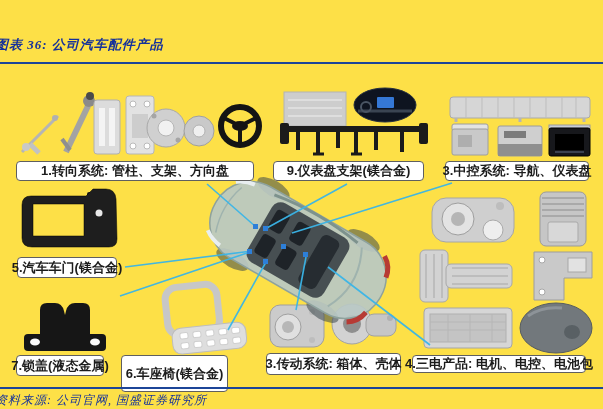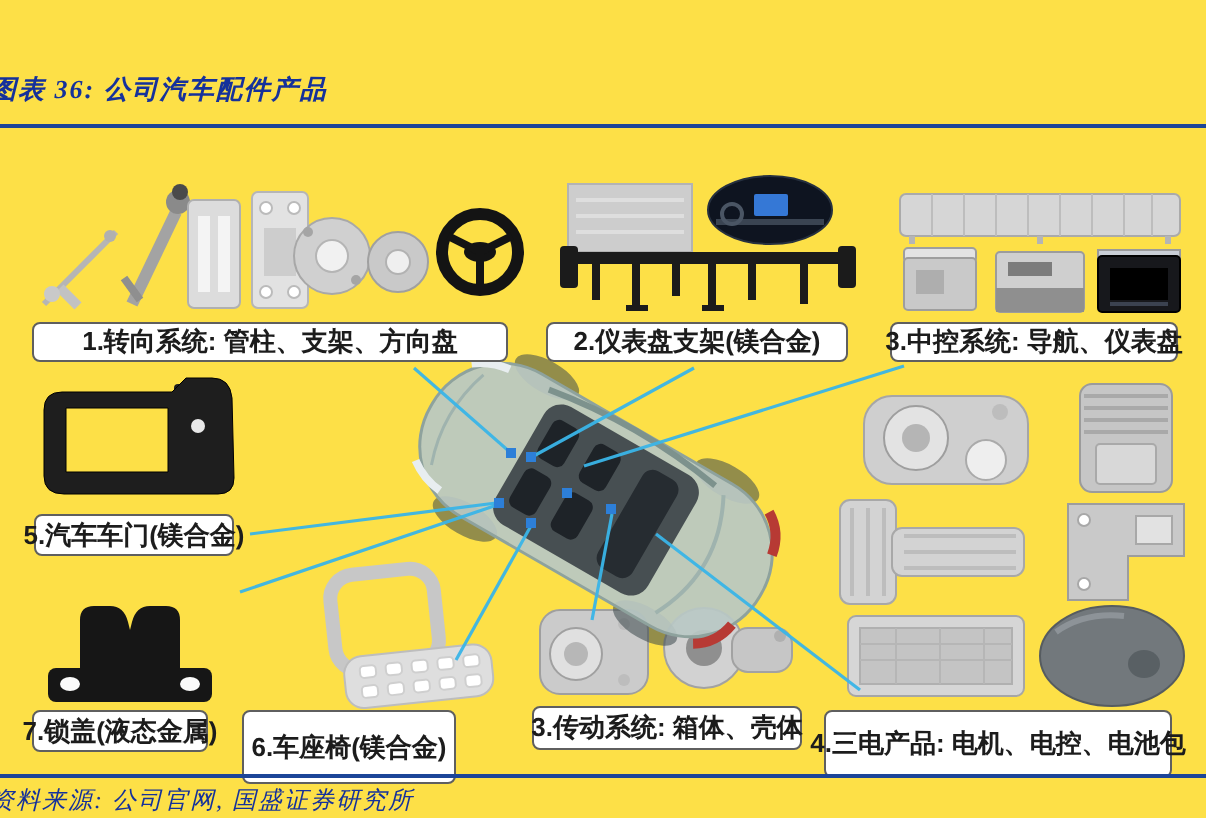--- a/index.html
+++ b/index.html
@@ -24,23 +24,23 @@
 <body>
 
 <div class="page">
 
   <div class="fig-title">图表 36:  公司汽车配件产品</div>
   <div class="rule rule-top"></div>
   <div class="rule rule-bottom"></div>
   <div class="fig-source">资料来源: 公司官网, 国盛证券研究所</div>
 
   <div class="label-box" style="left:16px;top:161px;width:238px;height:20px">1.转向系统: 管柱、支架、方向盘</div>
-  <div class="label-box" style="left:273px;top:161px;width:151px;height:20px">2.仪表盘支架(镁合金)</div>
+  <div class="label-box" style="left:273px;top:161px;width:151px;height:20px">9.仪表盘支架(镁合金)</div>
   <div class="label-box" style="left:445px;top:161px;width:144px;height:20px">3.中控系统: 导航、仪表盘</div>
-  <div class="label-box" style="left:412px;top:355px;width:174px;height:34px">4.三电产品: 电机、电控、电池包</div>
+  <div class="label-box" style="left:412px;top:355px;width:174px;height:18px">4.三电产品: 电机、电控、电池包</div>
   <div class="label-box" style="left:266px;top:353px;width:135px;height:22px">3.传动系统: 箱体、壳体</div>
   <div class="label-box" style="left:121px;top:355px;width:107px;height:37px">6.车座椅(镁合金)</div>
   <div class="label-box" style="left:16px;top:355px;width:88px;height:21px">7.锁盖(液态金属)</div>
   <div class="label-box" style="left:17px;top:257px;width:100px;height:21px">5.汽车车门(镁合金)</div>
 
   <svg class="canvas" width="603" height="409" viewBox="0 0 603 409">
 
     <g>
       <path d="M22,152 L58,116" stroke="#b5b5b5" stroke-width="3" fill="none"></path>
       <path d="M30,144 l9,9" stroke="#c2c2c2" stroke-width="5" fill="none"></path>

